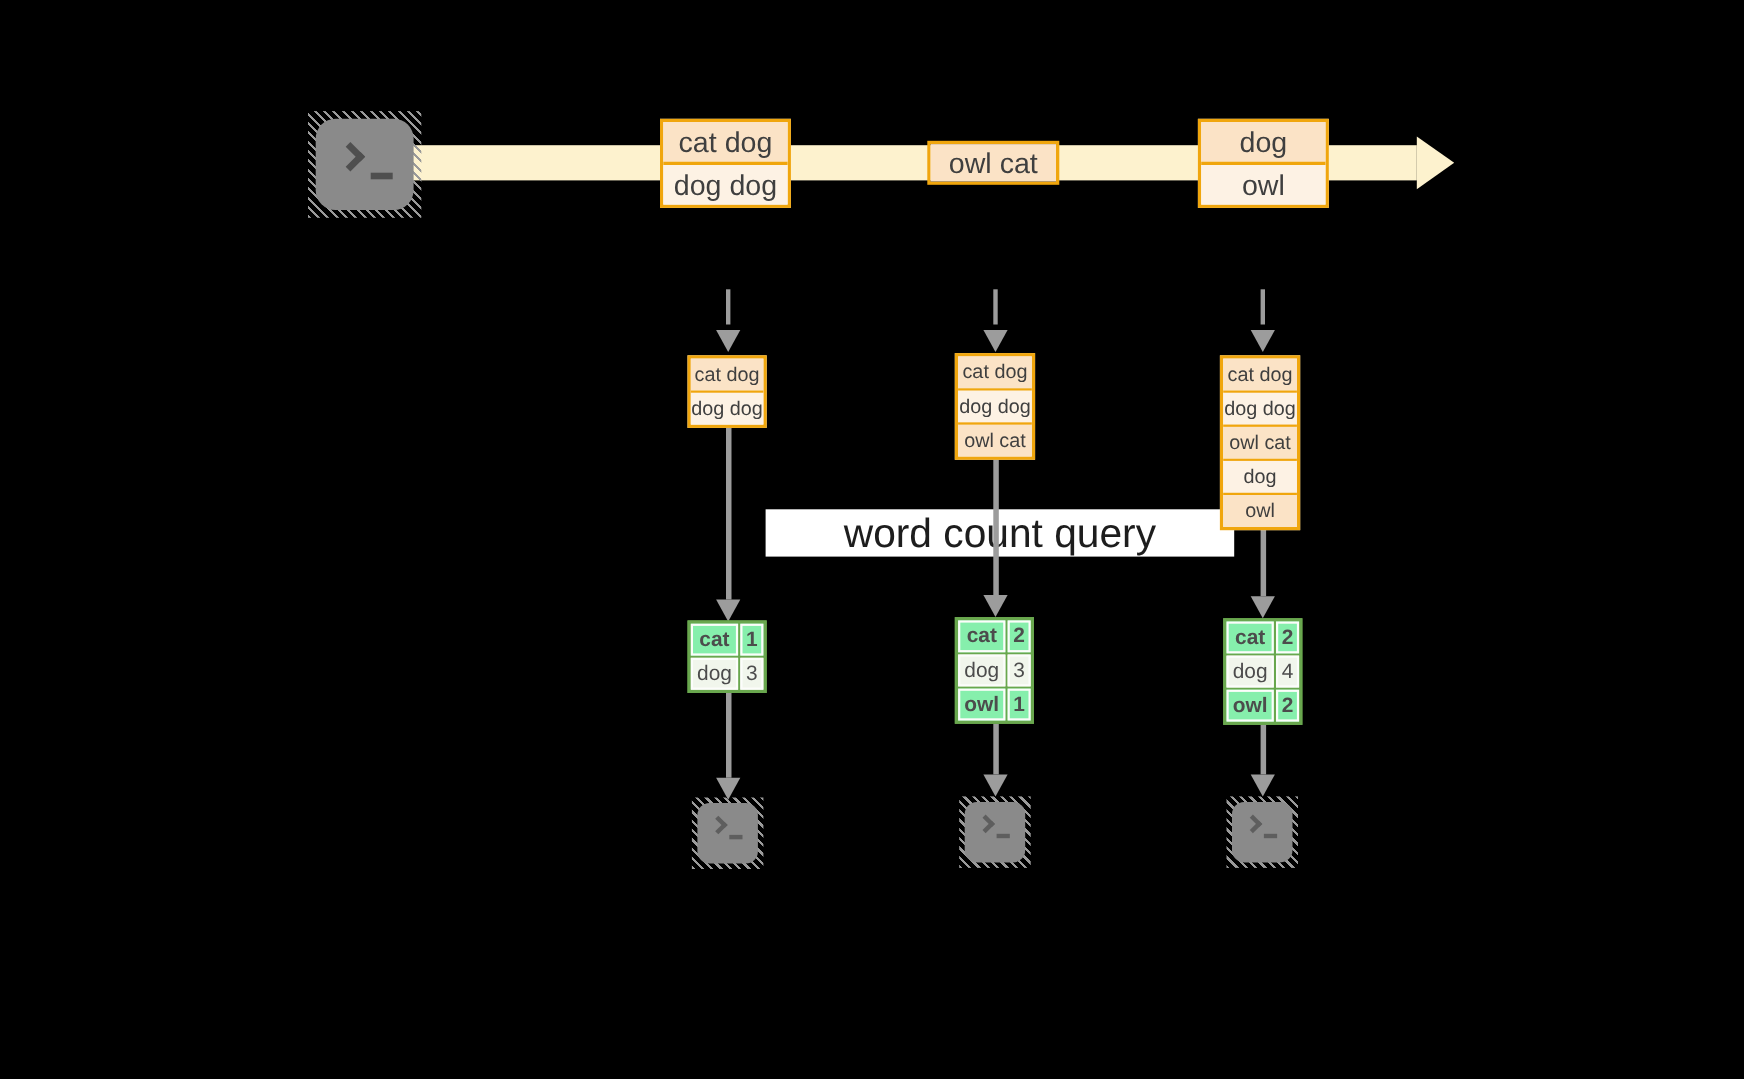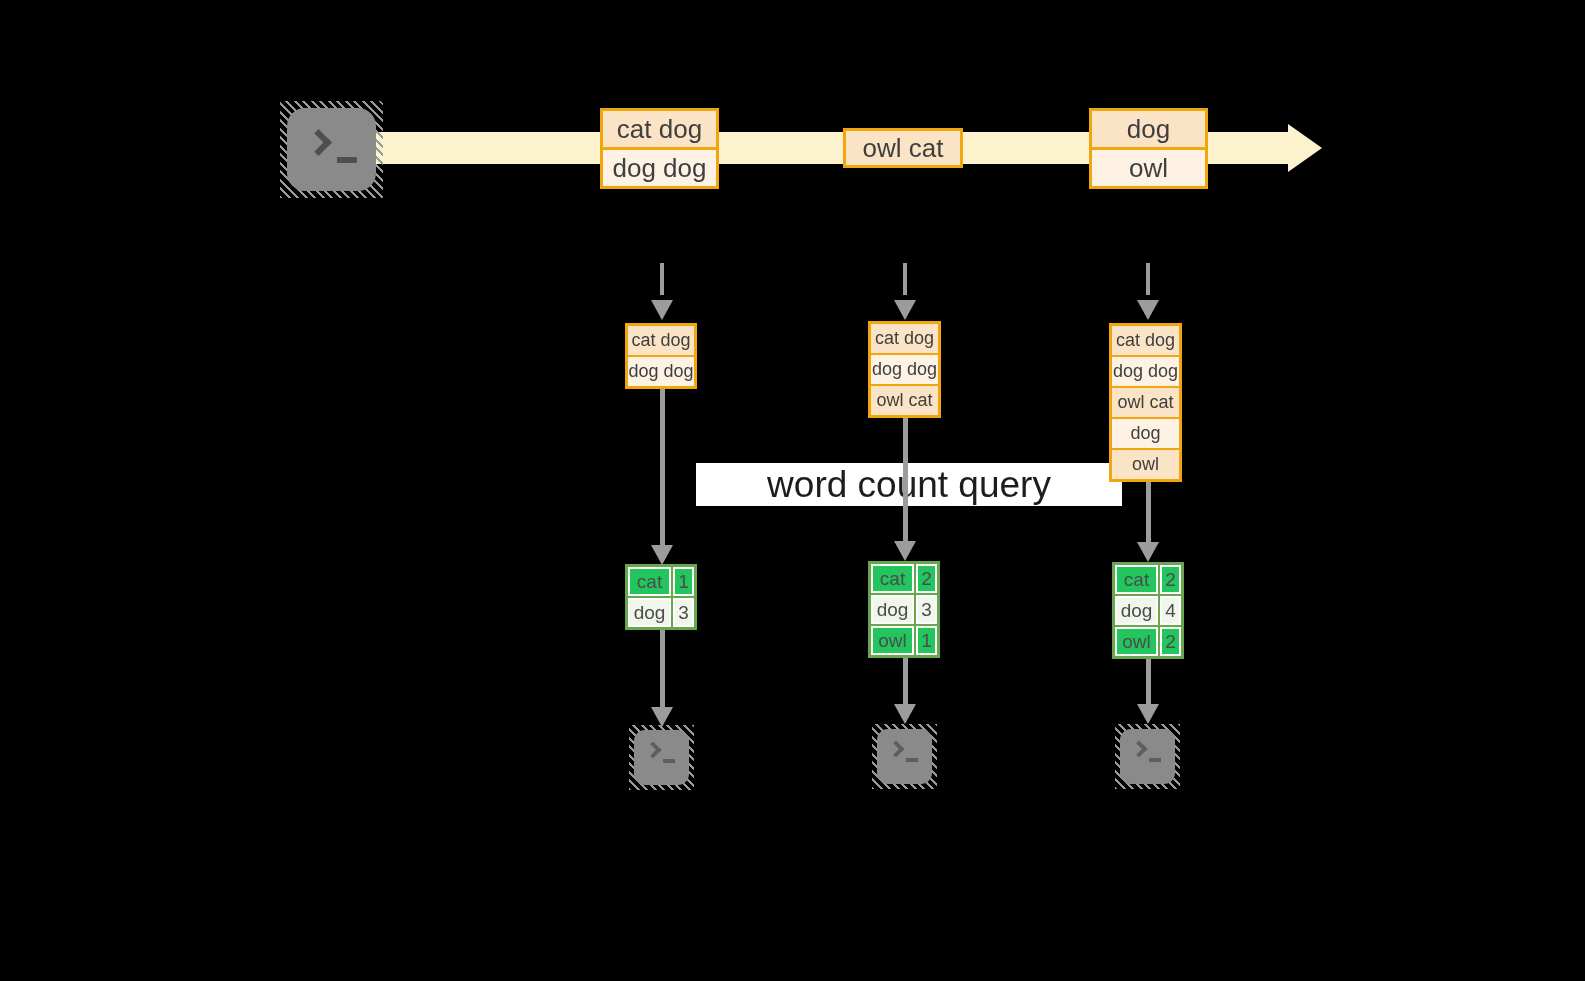--- a/index.html
+++ b/index.html
@@ -50,21 +50,21 @@
   .banner{left:696px;top:463px;width:426px;height:43px;background:#ffffff;
           display:flex;align-items:center;justify-content:center;
           font-size:37px;font-weight:300;color:#1d1d1d;z-index:1;}
 
   
   .wtable{display:grid;grid-template-columns:43px 21px;gap:2px;
           border:3px solid #69a74e;background:#69a74e;z-index:3;}
   .wtable .tcell{box-sizing:border-box;border:2px solid #fcfdfb;height:29px;
                  display:flex;align-items:center;justify-content:center;
                  font-size:19px;color:#4c4c4c;}
-  .tg{background:#22c55e;}
+  .tg{background:#86efac;font-weight:bold;}
   .tl{background:#f1f6ec;}
 </style>
 </head>
 <body>
 
 <div class="canvas">
 
   <div class="abs band"></div>
   <div class="abs band-head"></div>
 

